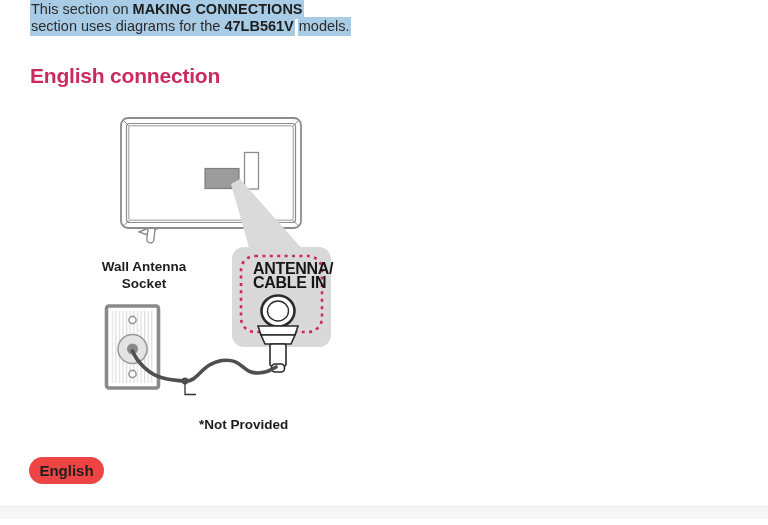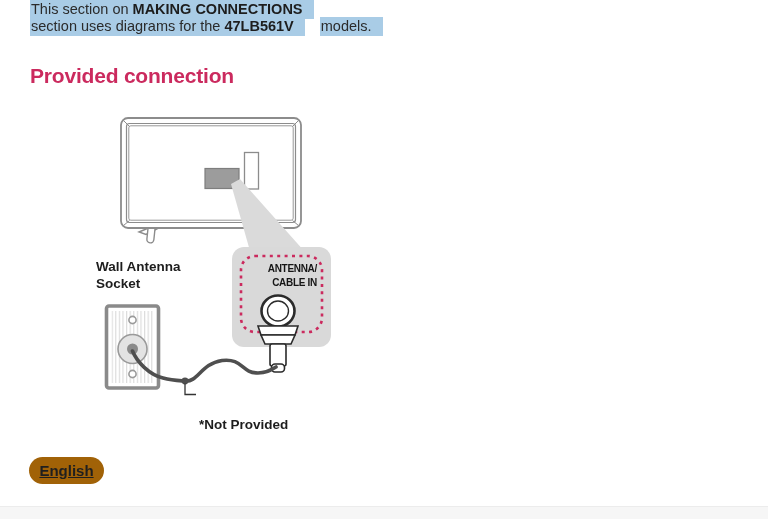--- a/index.html
+++ b/index.html
@@ -7,70 +7,70 @@
     width:768px;height:525px;position:relative;overflow:hidden;
     background:#ffffff;
     font-family:"Liberation Sans", sans-serif;
     color:#2b2b2b;
     -webkit-font-smoothing:antialiased;
   }
   .abs{position:absolute;}
 
   
   .intro{left:30px;top:1px;font-size:14.5px;line-height:17px;white-space:nowrap;}
-  .hl{background:#a9cce6;padding:1px 11px 2px 1px;}
+  .hl{background:#a9cce6;padding:1px 1px 2px 1px;}
   .hl b{font-weight:bold;color:#1d1d1d;}
-  .hl-tail{margin-left:15px;}
+  .hl-tail{margin-left:3px;}
 
   
   .heading{
     left:30px;top:64px;
     font-size:21px;font-weight:bold;color:#cb2a5e;letter-spacing:-0.2px;
   }
 
   
   .wall-label{
-    left:96px;top:259px;width:108px;text-align:left;
+    left:90px;top:259px;width:108px;text-align:center;
     font-size:13.5px;font-weight:bold;line-height:16.5px;color:#1d1d1d;
     white-space:pre-line;
   }
   .port-label{
-    left:229px;top:262px;width:88px;text-align:right;
-    font-size:10px;font-weight:bold;line-height:14px;color:#161616;
+    left:253px;top:262px;width:88px;text-align:left;
+    font-size:16px;font-weight:bold;line-height:14px;color:#161616;
     letter-spacing:-0.3px;white-space:pre-line;
   }
   .note-label{
     left:199px;top:385px;
     font-size:13.5px;font-weight:bold;color:#1d1d1d;margin-top:32px;
   }
 
   
   .lang-pill{
     left:29px;top:457px;width:75px;height:27px;
-    background:#a16207;border-radius:14px;
+    background:#ef4444;border-radius:14px;
     display:flex;align-items:center;justify-content:center;
-    font-size:15px;font-weight:bold;color:#1f1f1f;text-decoration:underline;
+    font-size:15px;font-weight:bold;color:#1f1f1f;
   }
 
   
   .page-edge{
     left:0;top:506px;width:768px;height:12px;
     background:#f6f6f6;border-top:1px solid #ececec;
   }
   .svg-layer{left:0;top:0;}
 </style>
 </head>
 <body>
 
 <div class="abs intro">
   <span class="hl"><span>This section on </span><b>MAKING CONNECTIONS</b></span><br>
   <span class="hl"><span>section uses diagrams for the </span><b>47LB561V</b></span><span class="hl hl-tail">models.</span>
 </div>
 
-<div class="abs heading">Provided connection</div>
+<div class="abs heading">English connection</div>
 
 <svg class="abs svg-layer" width="768" height="525" viewBox="0 0 768 525" xmlns="http://www.w3.org/2000/svg">
   <defs>
     <pattern id="vstripes" patternUnits="userSpaceOnUse" width="3.6" height="8">
       <rect x="0" y="0" width="1.2" height="8" fill="#dcdcdc"></rect>
     </pattern>
   </defs>
 
   <g fill="#ffffff" stroke="#8c8c8c">
 

